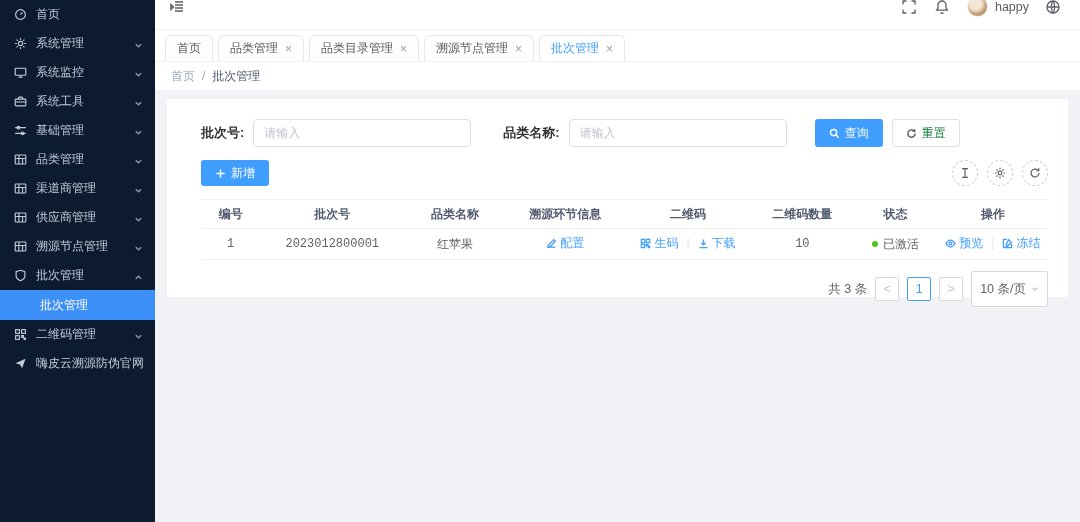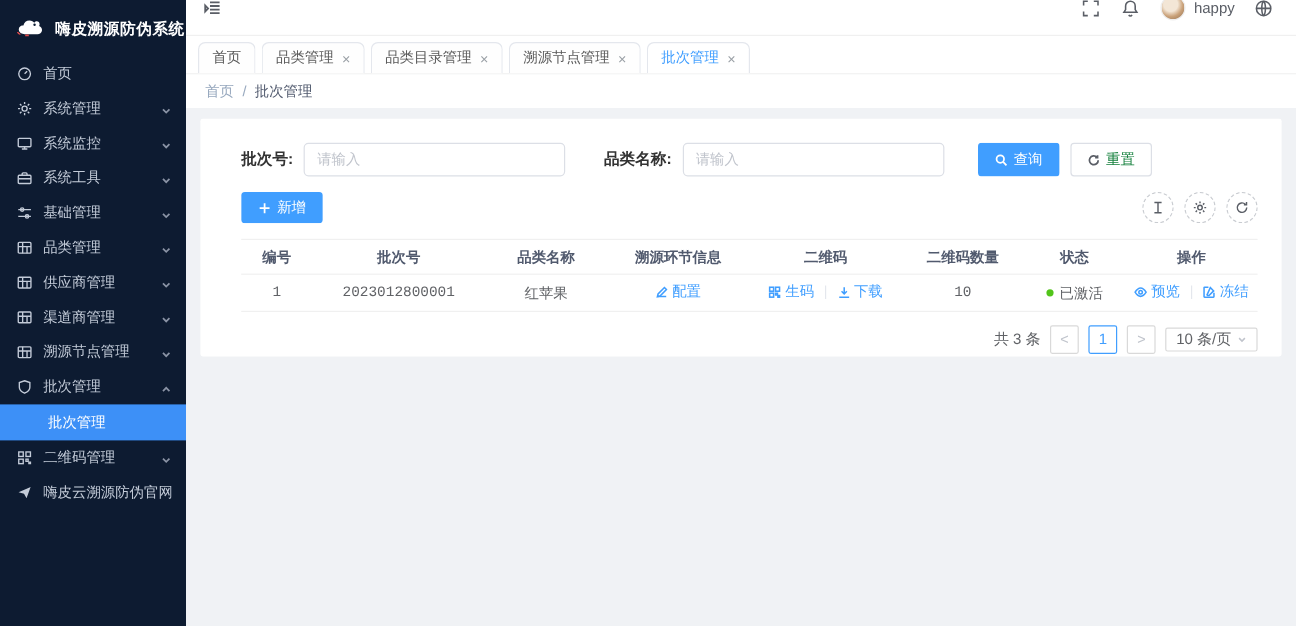--- a/index.html
+++ b/index.html
@@ -77,38 +77,27 @@
   .link svg { width:11px; height:11px; stroke:#409eff; stroke-width:1.4; fill:none; }
   .cell-links { display:inline-flex; align-items:center; gap:6px; }
   .v-divider { color:#e4e7ed; }
   .status-wrap { display:inline-flex; align-items:center; gap:5px;text-align:right; }
   .dot { width:6px; height:6px; border-radius:50%; background:#52c41a; display:inline-block; }
 
   
   .pager { margin-top:11px; display:flex; align-items:center; justify-content:flex-end; gap:8px; color:#606266; font-size:12.5px; }
   .pg-btn { width:24px; height:24px; border:1px solid #d9d9d9; border-radius:2px; background:#fff; display:flex; align-items:center; justify-content:center; color:#c0c4cc; font-size:12px; cursor:pointer; }
   .pg-cur { width:24px; height:24px; border:1px solid #409eff; border-radius:2px; background:#fff; display:flex; align-items:center; justify-content:center; color:#409eff; cursor:pointer; }
-  .pg-size { height:20px; border:1px solid #d9d9d9; border-radius:2px; background:#fff; display:flex; align-items:center; gap:5px; padding:0 8px; color:#606266; cursor:pointer; }
+  .pg-size { height:36px; border:1px solid #d9d9d9; border-radius:2px; background:#fff; display:flex; align-items:center; gap:5px; padding:0 8px; color:#606266; cursor:pointer; }
   .pg-size svg { width:8px; height:8px; stroke:#c0c4cc; stroke-width:1.6; fill:none; }
 </style>
 </head>
 <body>
 
 <aside class="sidebar">
-  <div class="logo-row">
-    <span class="logo-icon">
-      <svg viewBox="0 0 26 26">
-          <path fill="#ffffff" d="M6 17c-2-1-3-3-2-5 .8-1.6 2.4-2 3.5-1.8C8 7.5 10 6 12.5 6c2 0 3.3.9 4.1 2 .4-.6 1-1.2 2-1.2 1.4 0 2.4 1.1 2.4 2.4 0 .6-.2 1-.4 1.4 1.6.6 2.6 2 2.4 3.8-.2 2-2 3.2-3.7 3.2H8.5z"></path>
-          <circle cx="16.8" cy="9.6" r="1" fill="#0d1b31"></circle>
-          <path d="M5 17.5c-1.2-.2-2-.9-2.4-1.8" stroke="#e24a4a" stroke-width="1.2" fill="none"></path>
-          <path d="M9 18.5h3" stroke="#e24a4a" stroke-width="1.4" fill="none"></path>
-        </svg>
-    </span>
-    <span class="logo-title">嗨皮溯源防伪系统</span>
-  </div>
 
   <nav class="menu">
     <div class="menu-item">
       <span class="mi-icon">
           <svg viewBox="0 0 16 16">
             <circle cx="8" cy="8" r="6"></circle>
             <path d="M8 8l2.6-2.6"></path>
           </svg>
         </span>
       <span class="mi-label">首页</span>
@@ -174,33 +163,33 @@
             <polyline points="2,3.5 5,6.5 8,3.5"></polyline>
           </svg></span>
     </div>
     <div class="menu-item">
       <span class="mi-icon">
           <svg viewBox="0 0 16 16">
             <rect x="1.5" y="2.5" width="13" height="11" rx="1"></rect>
             <path d="M1.5 6.8h13M6 2.5v11M10.5 6.8v6.7"></path>
           </svg>
         </span>
-      <span class="mi-label">供应商管理</span>
+      <span class="mi-label">渠道商管理</span>
       <span class="mi-arrow"><svg viewBox="0 0 10 10">
             <polyline points="2,3.5 5,6.5 8,3.5"></polyline>
           </svg></span>
     </div>
     <div class="menu-item">
       <span class="mi-icon">
           <svg viewBox="0 0 16 16">
             <rect x="1.5" y="2.5" width="13" height="11" rx="1"></rect>
             <path d="M1.5 6.8h13M6 2.5v11M10.5 6.8v6.7"></path>
           </svg>
         </span>
-      <span class="mi-label">渠道商管理</span>
+      <span class="mi-label">供应商管理</span>
       <span class="mi-arrow"><svg viewBox="0 0 10 10">
             <polyline points="2,3.5 5,6.5 8,3.5"></polyline>
           </svg></span>
     </div>
     <div class="menu-item">
       <span class="mi-icon">
           <svg viewBox="0 0 16 16">
             <rect x="1.5" y="2.5" width="13" height="11" rx="1"></rect>
             <path d="M1.5 6.8h13M6 2.5v11M10.5 6.8v6.7"></path>
           </svg>

